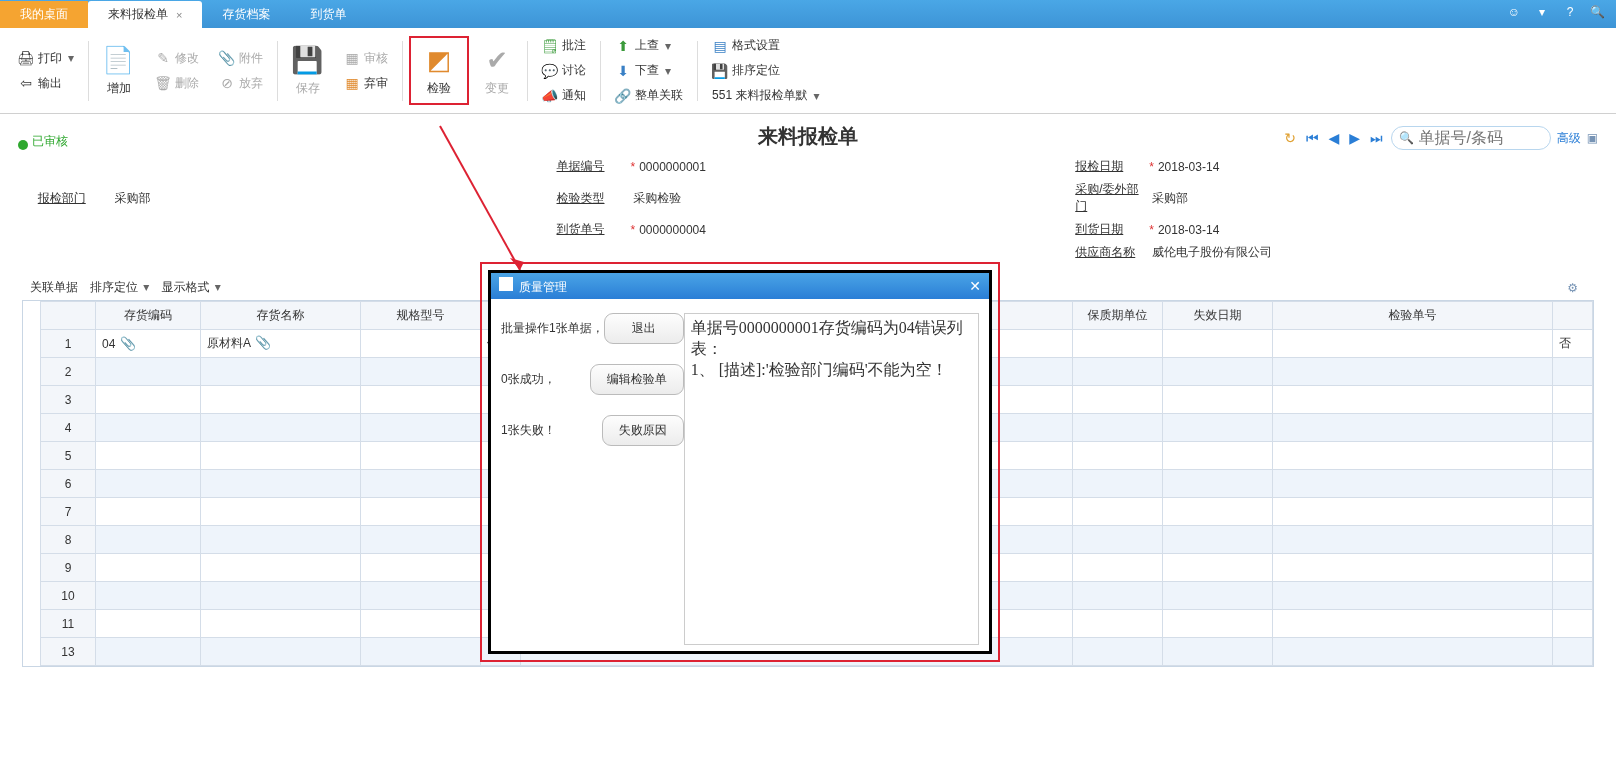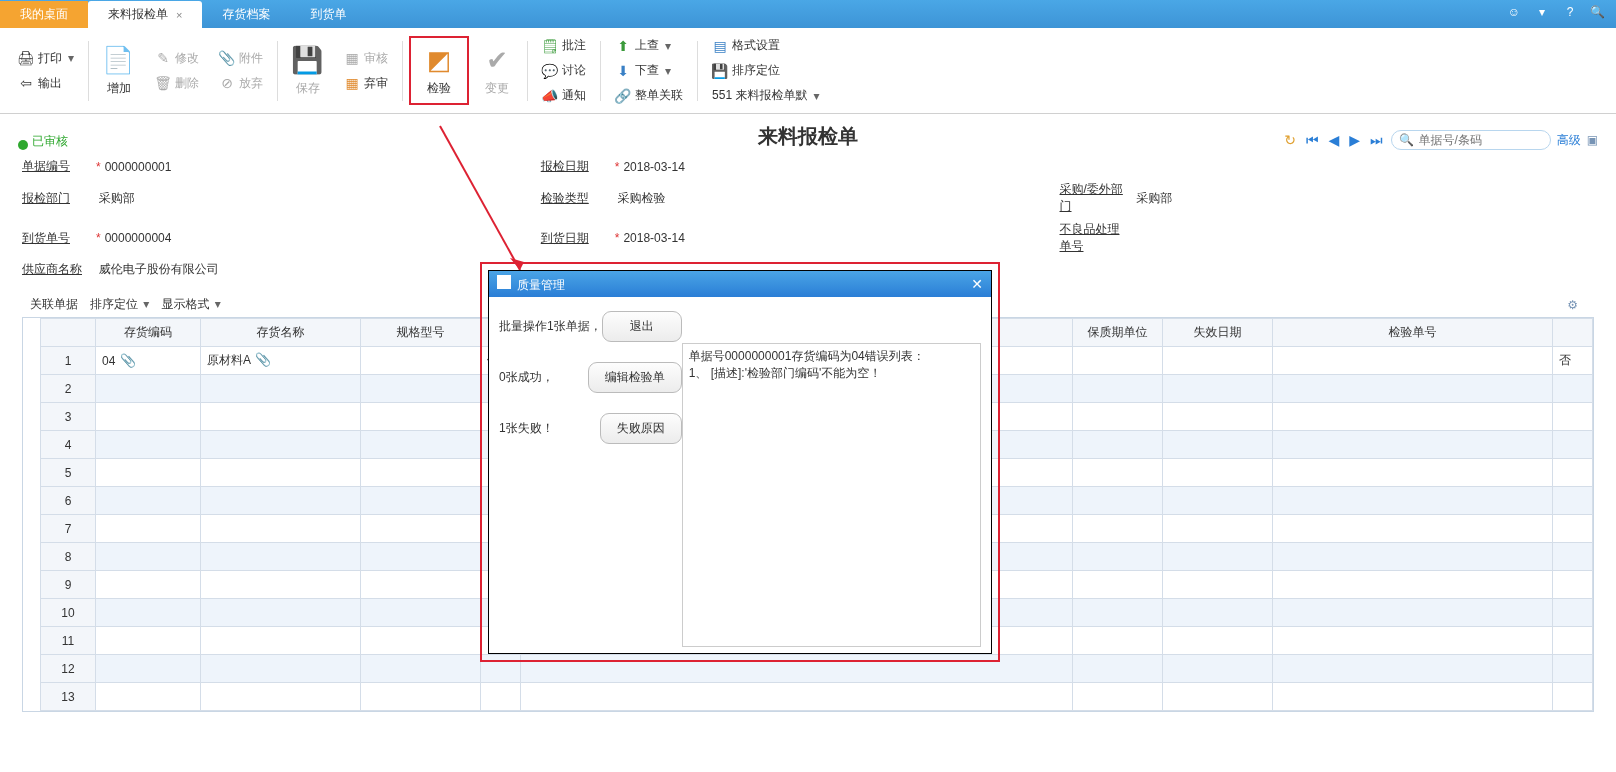--- a/index.html
+++ b/index.html
@@ -25,26 +25,26 @@
 .sep { width: 1px; background: #ddd; height: 60px; margin: 0 2px; }
 .highlight-box { border: 2px solid #d23; padding: 2px 4px; }
 
 
 .titlebar { height: 36px; display: flex; align-items: flex-end; padding: 0 18px; position: relative; }
 .status-dot { width: 10px; height: 10px; background: #2fa82f; border-radius: 50%; display: inline-block; margin-right: 4px; }
 .page-title { position: absolute; left: 50%; transform: translateX(-50%); font-size: 20px; font-weight: bold; }
 .nav-right { position: absolute; right: 18px; display: flex; align-items: center; gap: 6px; }
 .navbtn { color: #2a7ed6; cursor: pointer; font-size: 14px; padding: 0 2px; }
 .search-box { border: 1px solid #b8d6ee; border-radius: 12px; padding: 2px 8px; display: flex; align-items: center; gap: 4px; width: 160px; }
-.search-box input { border: none; outline: none; width: 100%; font-size: 12px; }
+.search-box input { border: none; outline: none; width: 100%; font-size: 16px; }
 .adv-link { color: #2a7ed6; cursor: pointer; }
 
 
 .form-area { padding: 8px 22px; }
-.form-row { display: flex; margin-bottom: 6px; }
+.form-row { display: flex; margin-bottom: 6px; justify-content: flex-end; }
 .fld { display: flex; align-items: center; width: 33%; }
 .flabel { width: 70px; text-align: left; color: #333; }
 .flabel.u { text-decoration: underline; }
 .fstar { color: #d33; margin: 0 4px; }
 .fval { min-width: 120px; }
 
 
 .grid-toolbar { display: flex; align-items: center; gap: 12px; padding: 4px 30px; }
 .gtbtn { cursor: pointer; }
 .dd { color: #666; margin-left: 2px; }
@@ -53,29 +53,29 @@
 .grid-wrap { margin: 0 22px; border: 1px solid #c9d6e4; position: relative; padding-left: 17px; }
 .grid { width: 100%; border-collapse: collapse; table-layout: fixed; }
 .grid th, .grid td { border: 1px solid #d4dde8; height: 28px; padding: 0 6px; font-weight: normal; text-align: left; }
 .grid th { background: #f3f6fa; text-align: center; }
 .grid td.rn { text-align: center; background: #f3f6fa; width: 50px; }
 .grid tbody tr:nth-child(even) td:not(.rn) { background: #eef4fb; }
 .clip { color: #8897ab; font-size: 13px; padding: 0 2px; }
 
 
 .dialog-frame { position: absolute; left: 480px; top: 262px; width: 520px; height: 400px; border: 2px solid #d23; z-index: 10; }
-.dialog { position: absolute; left: 6px; top: 6px; right: 6px; bottom: 6px; background: #fff; border: 1px solid #000000; display: flex; flex-direction: column; }
+.dialog { position: absolute; left: 6px; top: 6px; right: 6px; bottom: 6px; background: #fff; border: 3px solid #000000; display: flex; flex-direction: column; }
 .dlg-title { background: linear-gradient(#4aa4e6,#2a7ed6); color: #fff; height: 26px; display: flex; align-items: center; padding: 0 8px; justify-content: space-between; }
 .dlg-title .ticon { width: 14px; height: 14px; background: #fff; display: inline-block; margin-right: 6px; }
 .dlg-close { color: #fff; cursor: pointer; font-size: 14px; }
 .dlg-body { flex: 1; padding: 14px 10px 6px; display: flex; flex-direction: row; }
 .dlg-rows { display: flex; flex-direction: column; gap: 20px; margin-bottom: 12px; }
 .dlg-row { display: flex; justify-content: space-between; align-items: center; }
 .dlg-btn { border: 1px solid #bbb; background: linear-gradient(#fdfdfd,#ececec); padding: 6px 16px; border-radius: 9px; cursor: pointer; min-width: 80px; text-align: center; }
-.dlg-textarea { flex: 1; border: 1px solid #ccc; padding: 4px 6px; font-size: 12px; overflow: auto; resize: none; font-family: Liberation Sans, sans-serif; white-space: pre-wrap; margin-top: 32px; }
+.dlg-textarea { flex: 1; border: 1px solid #ccc; padding: 4px 6px; font-size: 16px; overflow: auto; resize: none; font-family: Liberation Serif, serif; white-space: pre-wrap; }
 
 
 .arrow-svg { position: absolute; left: 430px; top: 120px; pointer-events: none; z-index: 5; }
 </style>
 </head>
 <body>
 
 <div class="tab-bar">
   <div class="tab orange"><span>我的桌面</span></div>
   <div class="tab white">
@@ -245,21 +245,20 @@
     <div class="fld">
         <span class="flabel u">到货单号</span>
         <span class="fstar">*</span>
         <span class="fval">0000000004</span>
       </div>
     <div class="fld">
         <span class="flabel u">到货日期</span>
         <span class="fstar">*</span>
         <span class="fval">2018-03-14</span>
       </div>
-    <div class="fld"><span class="flabel u">不良品处理单号</span>&nbsp;&nbsp;<span class="fval"></span></div>
   </div>
   <div class="form-row">
     <div class="fld"><span class="flabel u">供应商名称</span>&nbsp;&nbsp;<span class="fval">威伦电子股份有限公司</span></div>
   </div>
 </div>
 
 <div class="grid-toolbar">
   <span class="gtbtn">关联单据</span>
   <span class="gtbtn"><span>排序定位</span> <span class="dd">▾</span></span>
   <span class="gtbtn"><span>显示格式</span> <span class="dd">▾</span></span>
@@ -422,32 +421,20 @@
           <td></td>
           <td></td>
           <td></td>
           <td></td>
           <td></td>
           <td></td>
           <td></td>
           <td></td>
         </tr>
         <tr>
-          <td class="rn">12</td>
-          <td></td>
-          <td></td>
-          <td></td>
-          <td></td>
-          <td></td>
-          <td></td>
-          <td></td>
-          <td></td>
-          <td></td>
-        </tr>
-        <tr>
           <td class="rn">13</td>
           <td></td>
           <td></td>
           <td></td>
           <td></td>
           <td></td>
           <td></td>
           <td></td>
           <td></td>
           <td></td>

